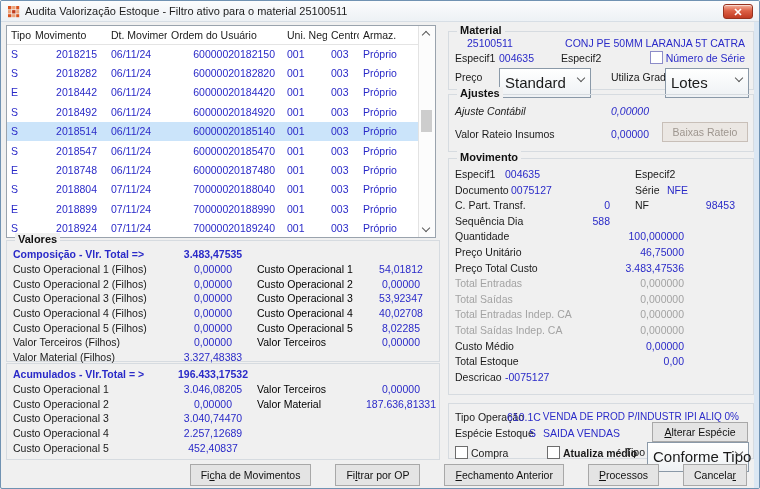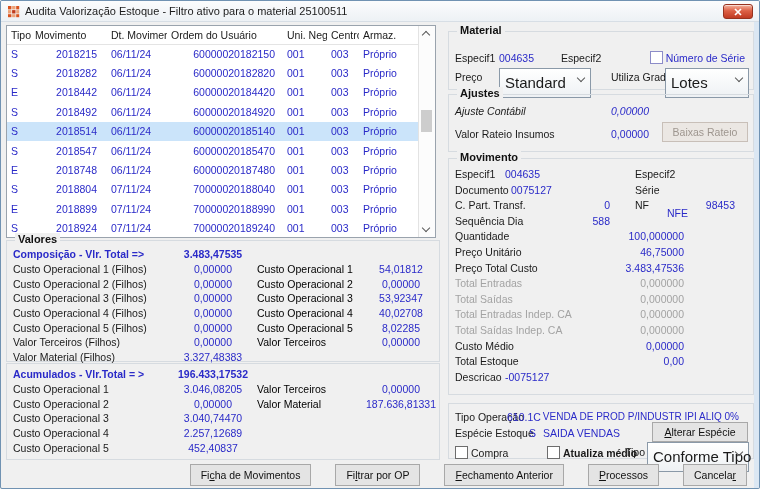--- a/index.html
+++ b/index.html
@@ -300,20 +300,24 @@
     <div class="vrow">
         <span class="l1">Custo Operacional 5</span>
         <span class="v1">452,40837</span>
         <span class="l2"></span>
         <span class="v2"></span>
       </div>
   </div>
 
   <div class="group material">
     <span class="gtitle">Material</span>
+    <div class="prow" style="top:4px;">
+      <span class="abs blue" style="left:18px;">25100511</span>
+      <span class="abs blue" style="right:8px;">CONJ PE 50MM LARANJA 5T CATRA</span>
+    </div>
     <div class="prow" style="top:19px;">
       <span>Especif1</span>
       <span class="abs blue" style="left:50px;">004635</span>
       <span class="abs" style="left:112px;">Especif2</span>
       <span class="abs" style="right:8px;"><span class="cb bluebox"></span><span class="blue">Número de Série</span></span>
     </div>
     <div class="prow" style="top:36px;">
       <span style="line-height:19px;">Preço</span>
       <div class="combo" style="left:50px;top:0;width:92px;">
           <span>Standard</span>
@@ -338,21 +342,21 @@
       <span class="abs blue ral" style="left:100px;width:100px;">0,00000</span>
     </div>
     <div class="btn-abs btn-disabled" style="right:5px;top:27px;width:86px;height:20px;">
         <span>Baixas Rateio</span>
       </div>
   </div>
 
   <div class="group movimento">
     <span class="gtitle">Movimento</span>
     <div class="mrow"><span>Especif1</span><span class="abs blue" style="left:56px;">004635</span><span class="abs" style="left:186px;">Especif2</span></div>
-    <div class="mrow"><span>Documento</span><span class="abs blue" style="left:62px;">0075127</span><span class="abs" style="left:186px;">Série</span><span class="abs blue" style="left:218px;margin-top:23px;">NFE</span></div>
+    <div class="mrow"><span>Documento</span><span class="abs blue" style="left:62px;">0075127</span><span class="abs" style="left:186px;">Série</span><span class="abs blue" style="left:218px;">NFE</span></div>
     <div class="mrow"><span>C. Part. Transf.</span><span class="abs blue ral" style="left:100px;width:61px;">0</span><span class="abs" style="left:186px;">NF</span><span class="abs blue ral" style="left:186px;width:100px;">98453</span></div>
     <div class="mrow"><span>Sequência Dia</span><span class="abs blue ral" style="left:100px;width:61px;">588</span></div>
     <div class="mrow gr">
         <span>Quantidade</span>
         <span class="blue">100,000000</span>
       </div>
     <div class="mrow gr">
         <span>Preço Unitário</span>
         <span class="blue">46,75000</span>
       </div>

